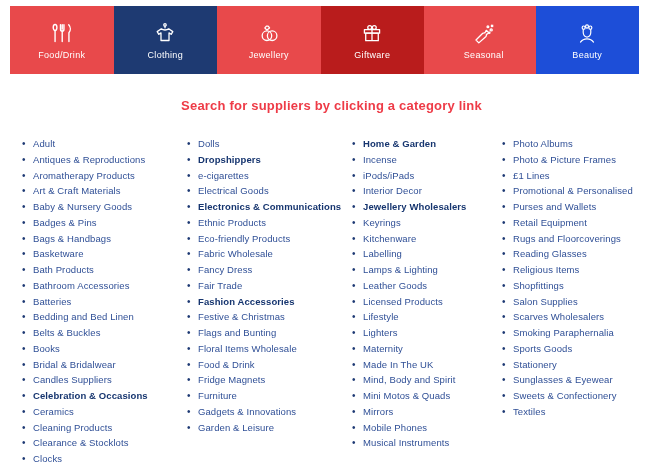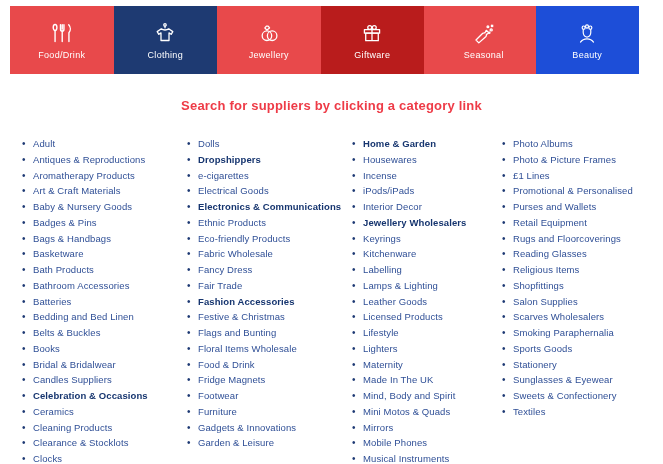--- a/index.html
+++ b/index.html
@@ -267,46 +267,38 @@
       <li>
         <span class="bullet"></span>
         <a class="link" href="#">Food &amp; Drink</a>
       </li>
       <li>
         <span class="bullet"></span>
         <a class="link" href="#">Fridge Magnets</a>
       </li>
       <li>
         <span class="bullet"></span>
-        <a class="link" href="#">Footwear</a>
-      </li>
-      <li>
-        <span class="bullet"></span>
         <a class="link" href="#">Furniture</a>
       </li>
       <li>
         <span class="bullet"></span>
         <a class="link" href="#">Gadgets &amp; Innovations</a>
       </li>
       <li>
         <span class="bullet"></span>
         <a class="link" href="#">Garden &amp; Leisure</a>
       </li>
     </ul>
     <ul class="col">
       <li>
         <span class="bullet"></span>
         <a class="link bold" href="#">Home &amp; Garden</a>
       </li>
       <li>
         <span class="bullet"></span>
-        <a class="link" href="#">Housewares</a>
-      </li>
-      <li>
-        <span class="bullet"></span>
         <a class="link" href="#">Incense</a>
       </li>
       <li>
         <span class="bullet"></span>
         <a class="link" href="#">iPods/iPads</a>
       </li>
       <li>
         <span class="bullet"></span>
         <a class="link" href="#">Interior Decor</a>
       </li>

